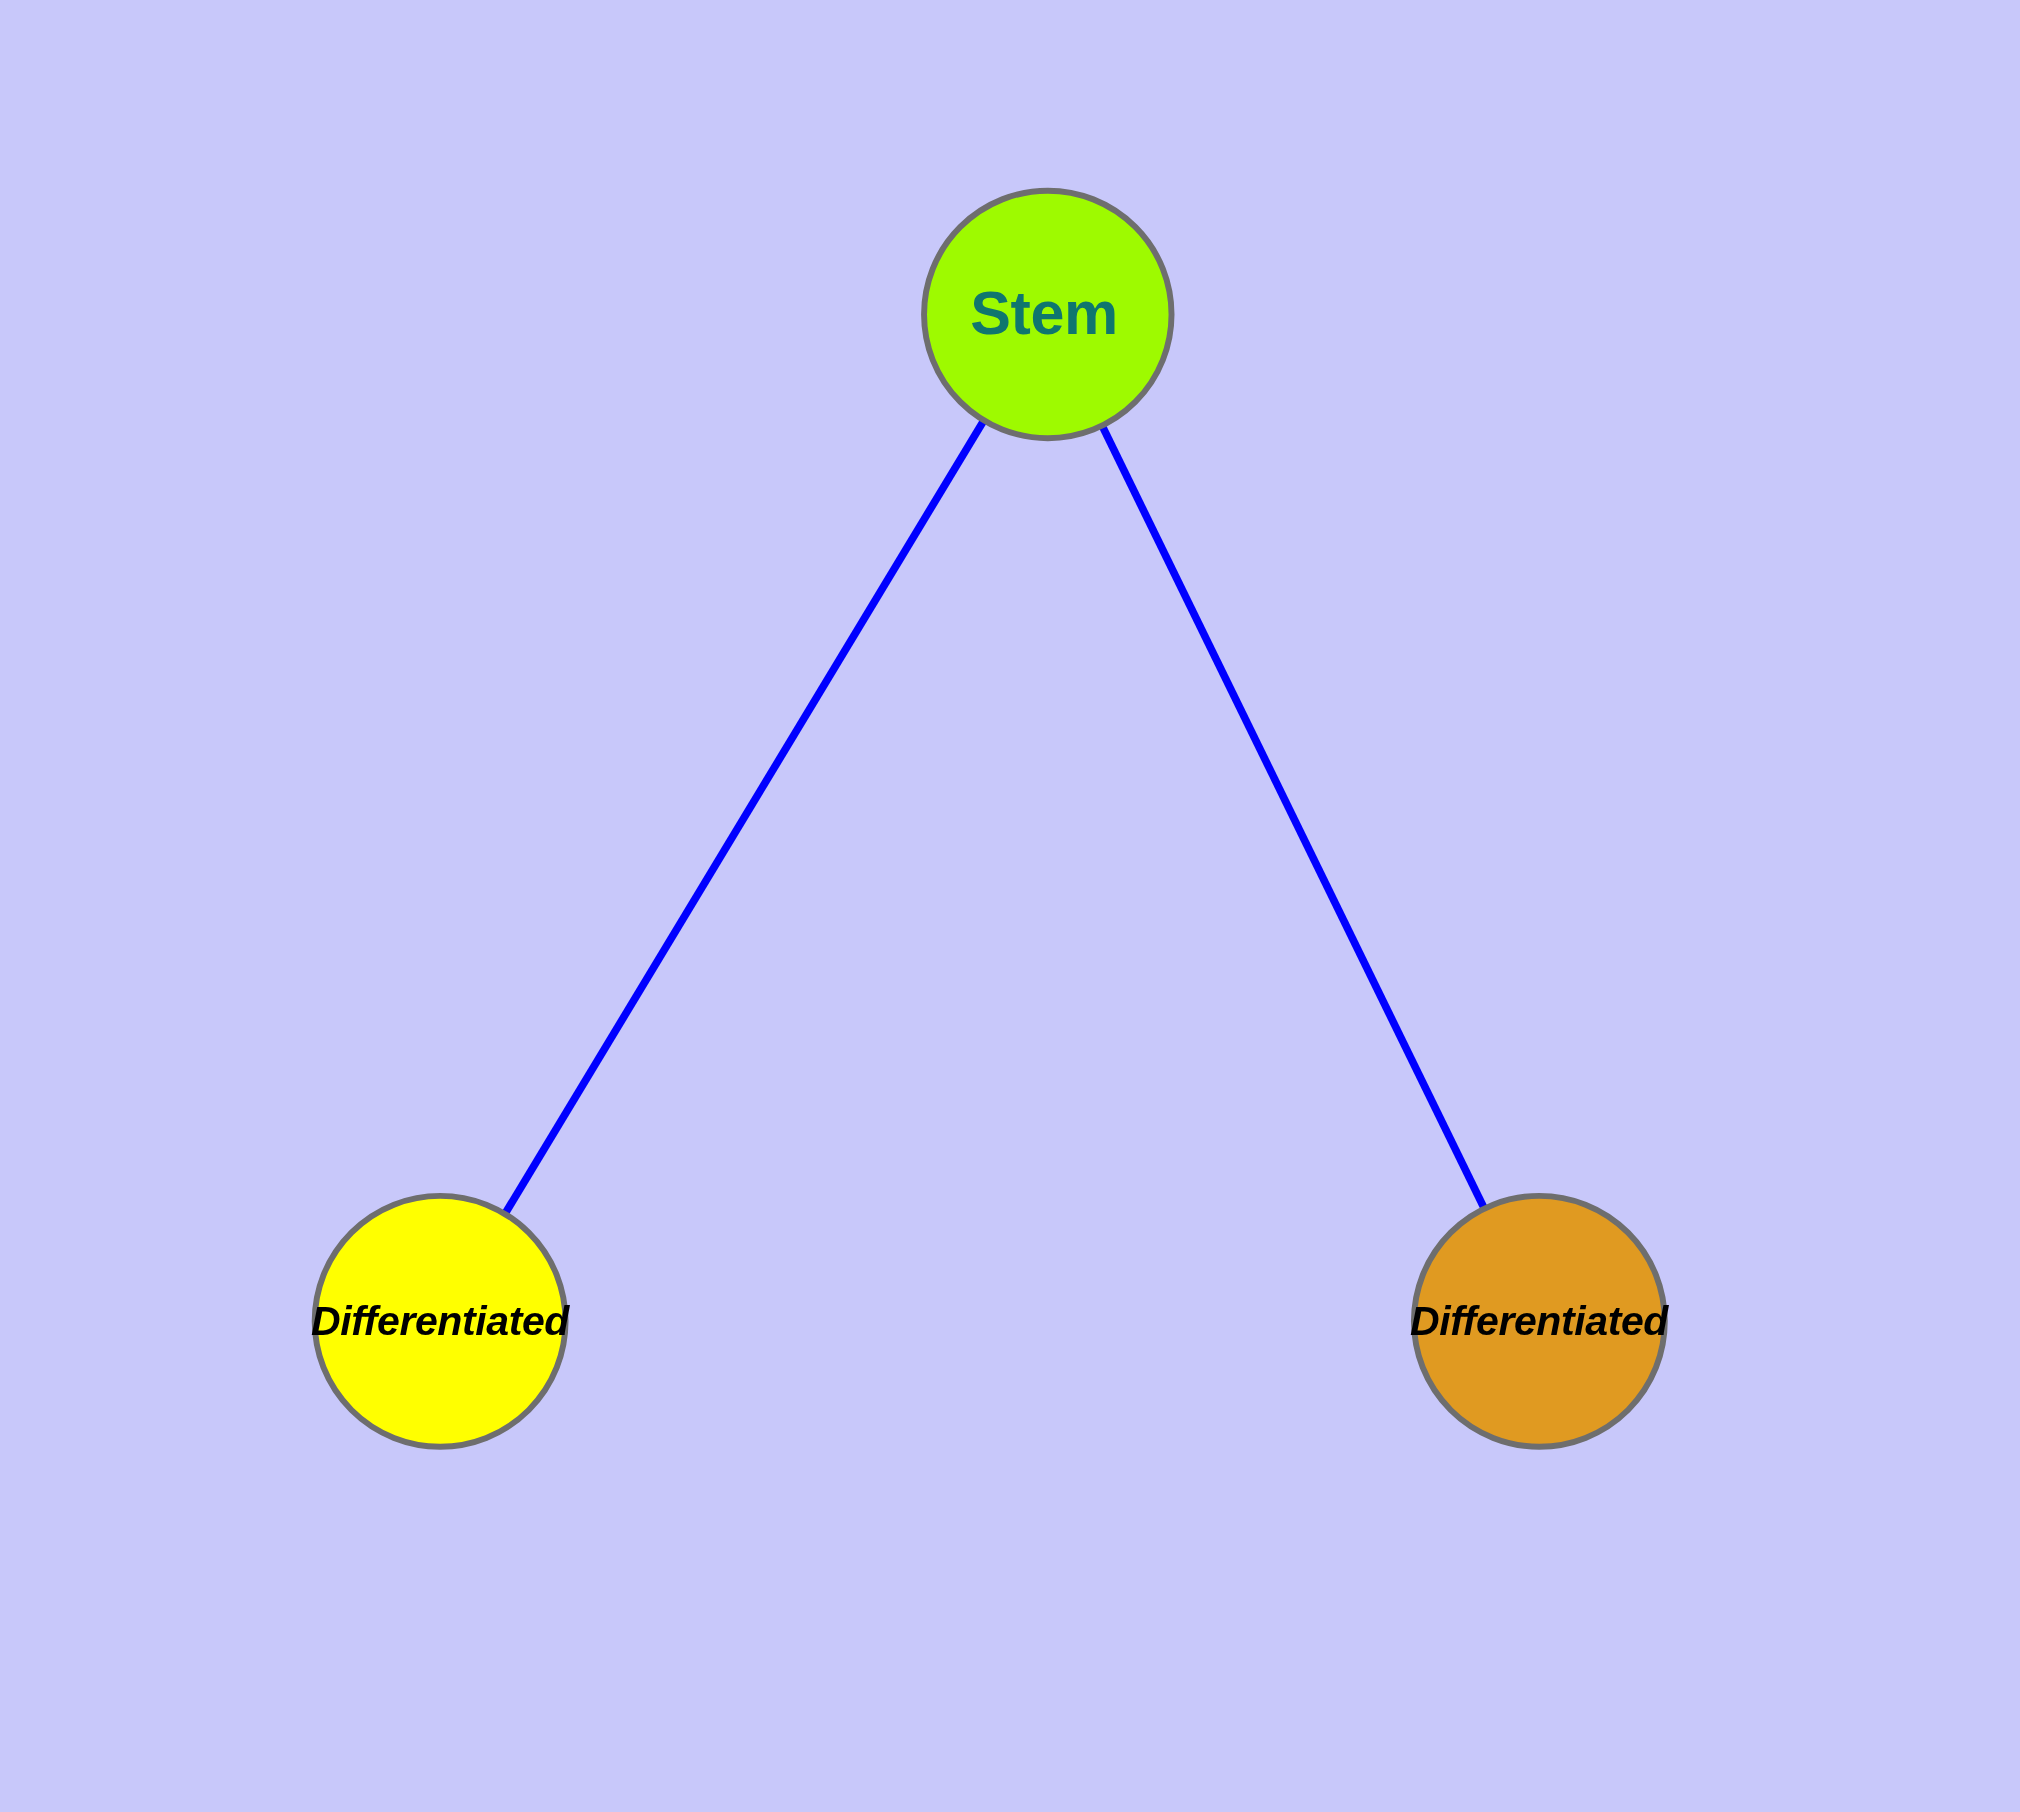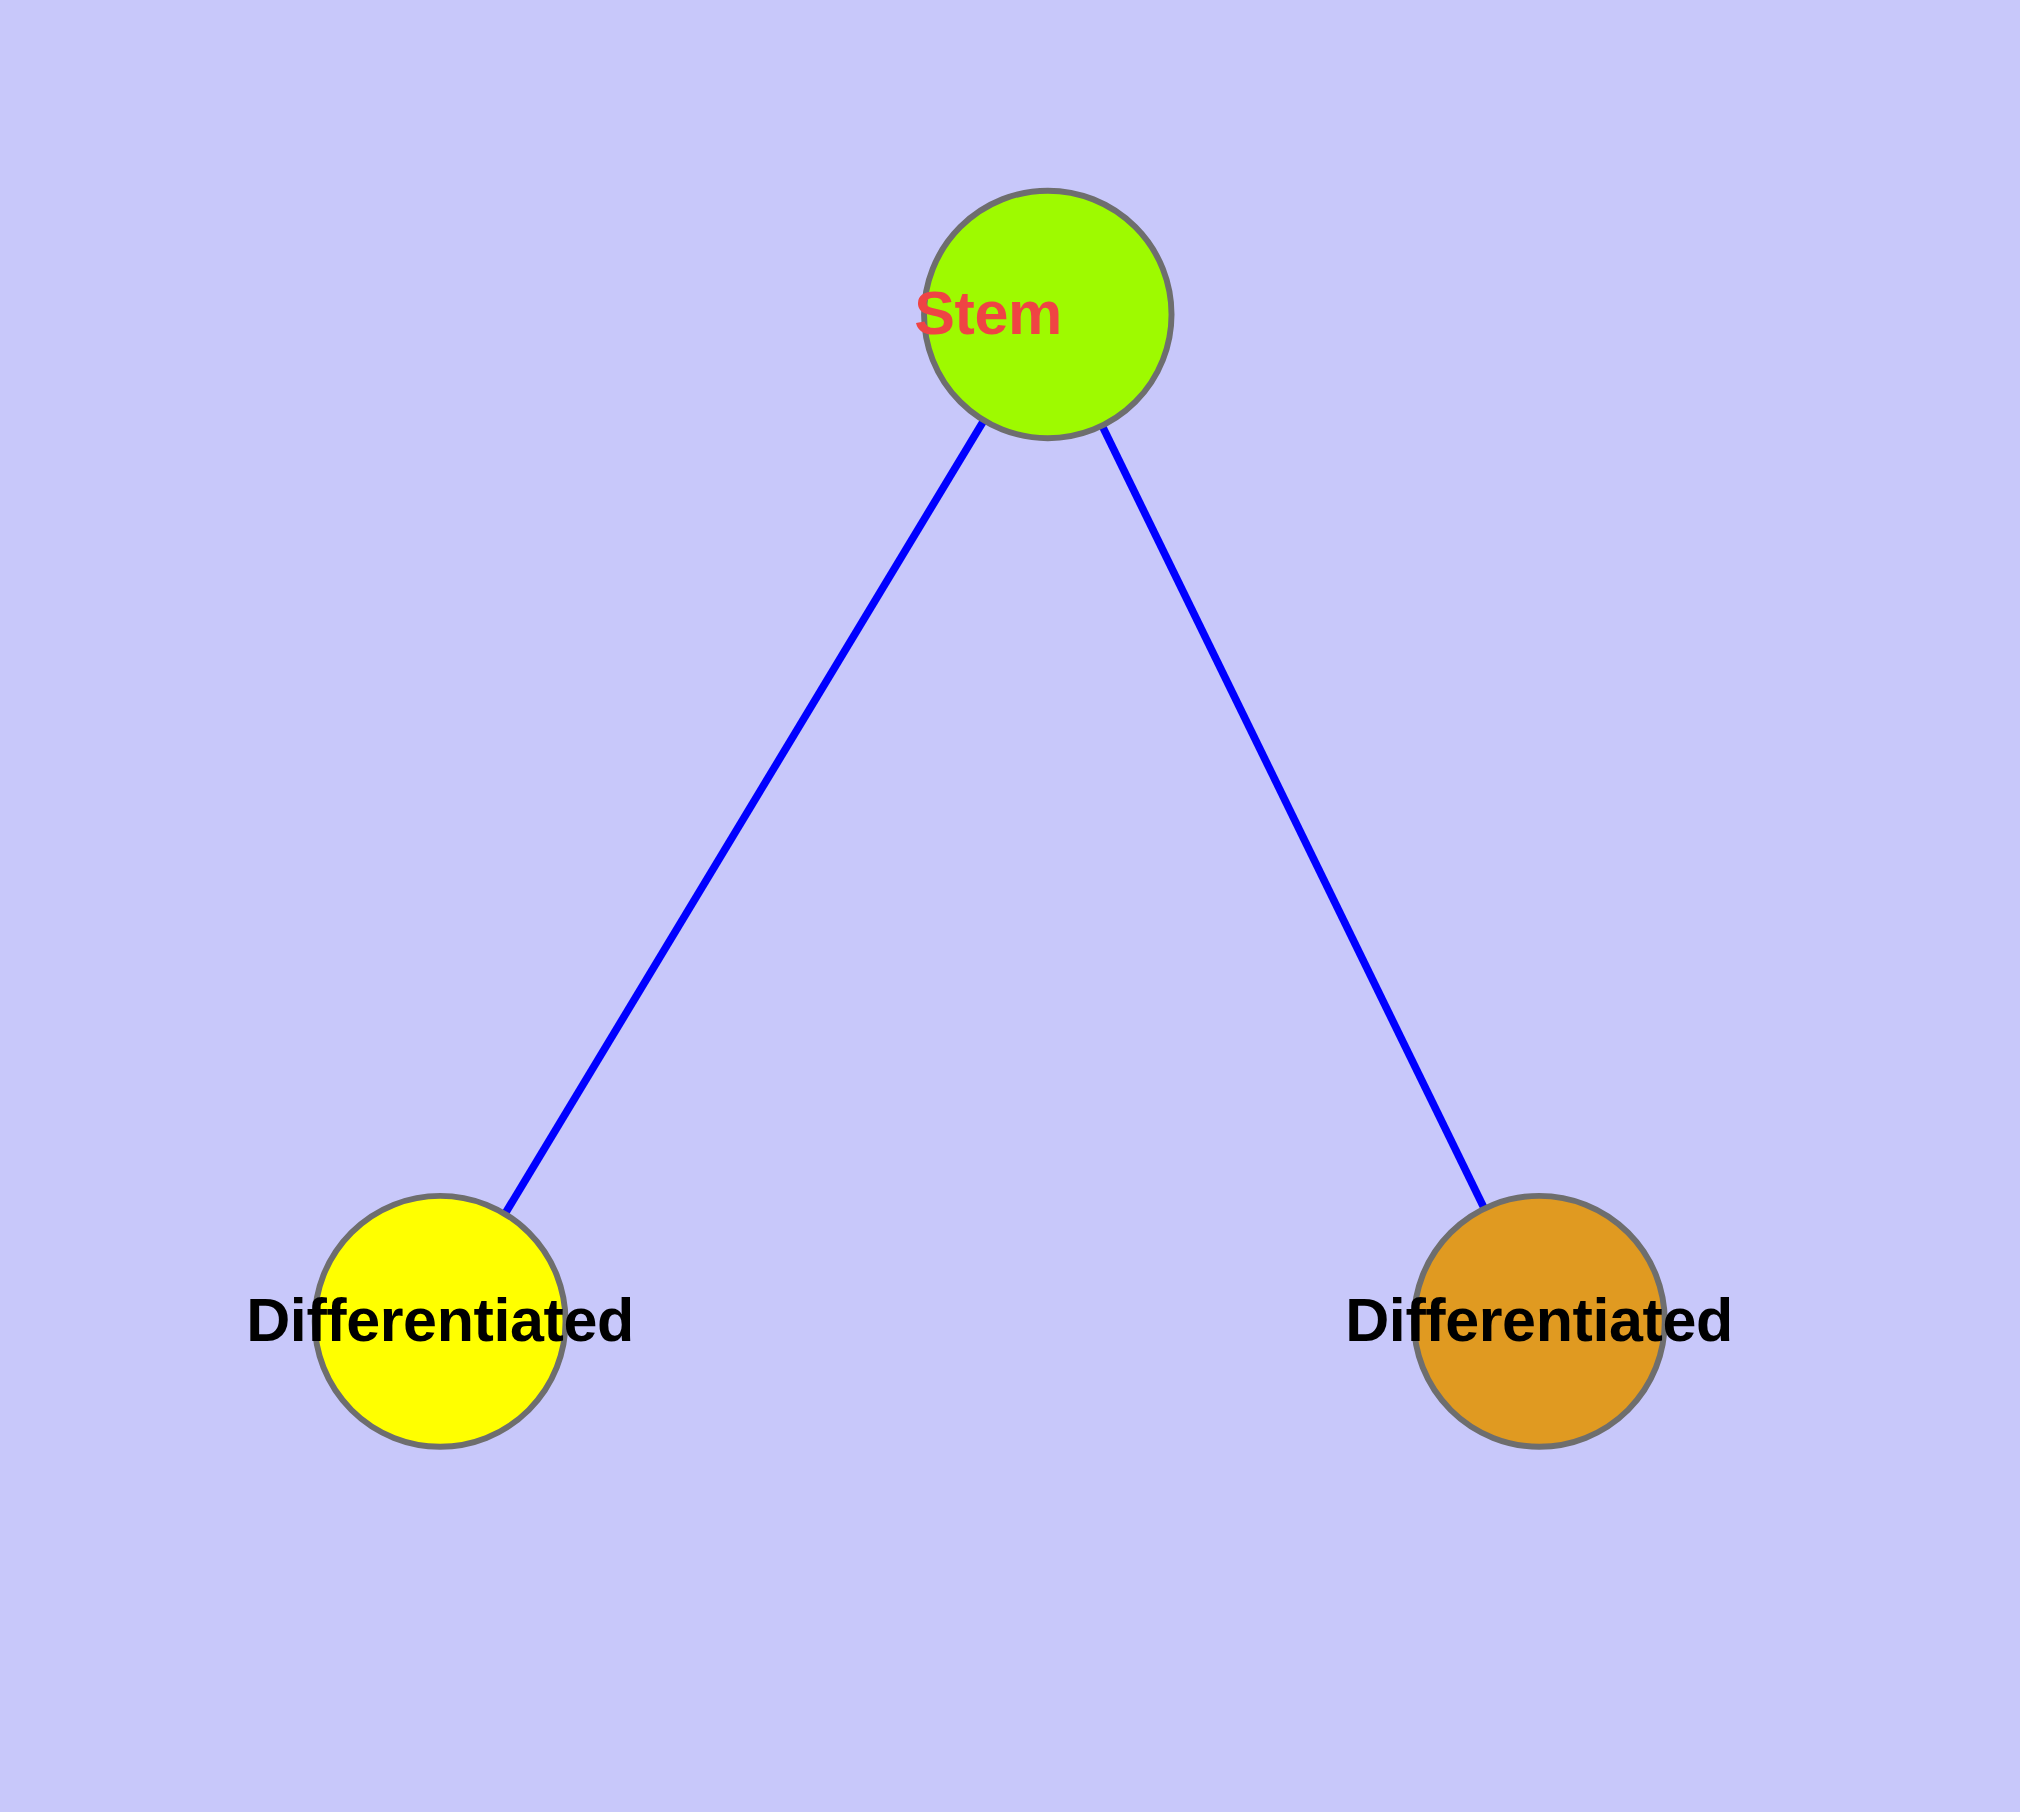--- a/index.html
+++ b/index.html
@@ -32,21 +32,21 @@
     text-align: center;
     font-weight: bold;
     color: #000000;
     white-space: pre;
     line-height: 1.18;
     letter-spacing: -0.4px;
     pointer-events: none;
     transform: translate(-50%, -50%);
   }
   .label-stem { font-size: 61px; }
-  .label-diff { font-size: 61px; }
+  .label-diff { font-size: 41px; font-style: italic; }
 </style>
 </head>
 <body>
 
 <div id="canvas" style="width: 2021px; height: 1812px;">
 
   <div id="bg-rect" style="background: rgb(200, 200, 250);"></div>
 
   <svg id="graph-svg" viewBox="0 0 2384 2138" xmlns="http://www.w3.org/2000/svg">
     <g id="edge-layer">
@@ -54,19 +54,19 @@
         <line x1="1236" y1="371" x2="1816" y2="1559" stroke="#0000FF" stroke-width="9" stroke-linecap="butt"></line>
       </g>
     <g id="node-layer">
         <circle cx="1236" cy="371" r="146" fill="#9EFA00" stroke="#6E6E6E" stroke-width="7"></circle>
         <circle cx="519" cy="1559" r="148" fill="#FFFF00" stroke="#6E6E6E" stroke-width="7"></circle>
         <circle cx="1816" cy="1559" r="148" fill="#E09A21" stroke="#6E6E6E" stroke-width="7"></circle>
       </g>
   </svg>
 
   <div id="label-layer">
-      <div class="node-label label-stem" style="left: 988px; top: 314px; color: #ef4444;"><div>Stem</div></div>
+      <div class="node-label label-stem" style="left: 1044px; top: 314px; color: #0f766e;"><div>Stem</div></div>
       <div class="node-label label-diff" style="left: 440px; top: 1321px; color: rgb(0, 0, 0);"><div>Differentiated</div></div>
       <div class="node-label label-diff" style="left: 1539px; top: 1321px; color: rgb(0, 0, 0);"><div>Differentiated</div></div>
     </div>
 
 </div>
 
 
 </body></html>

